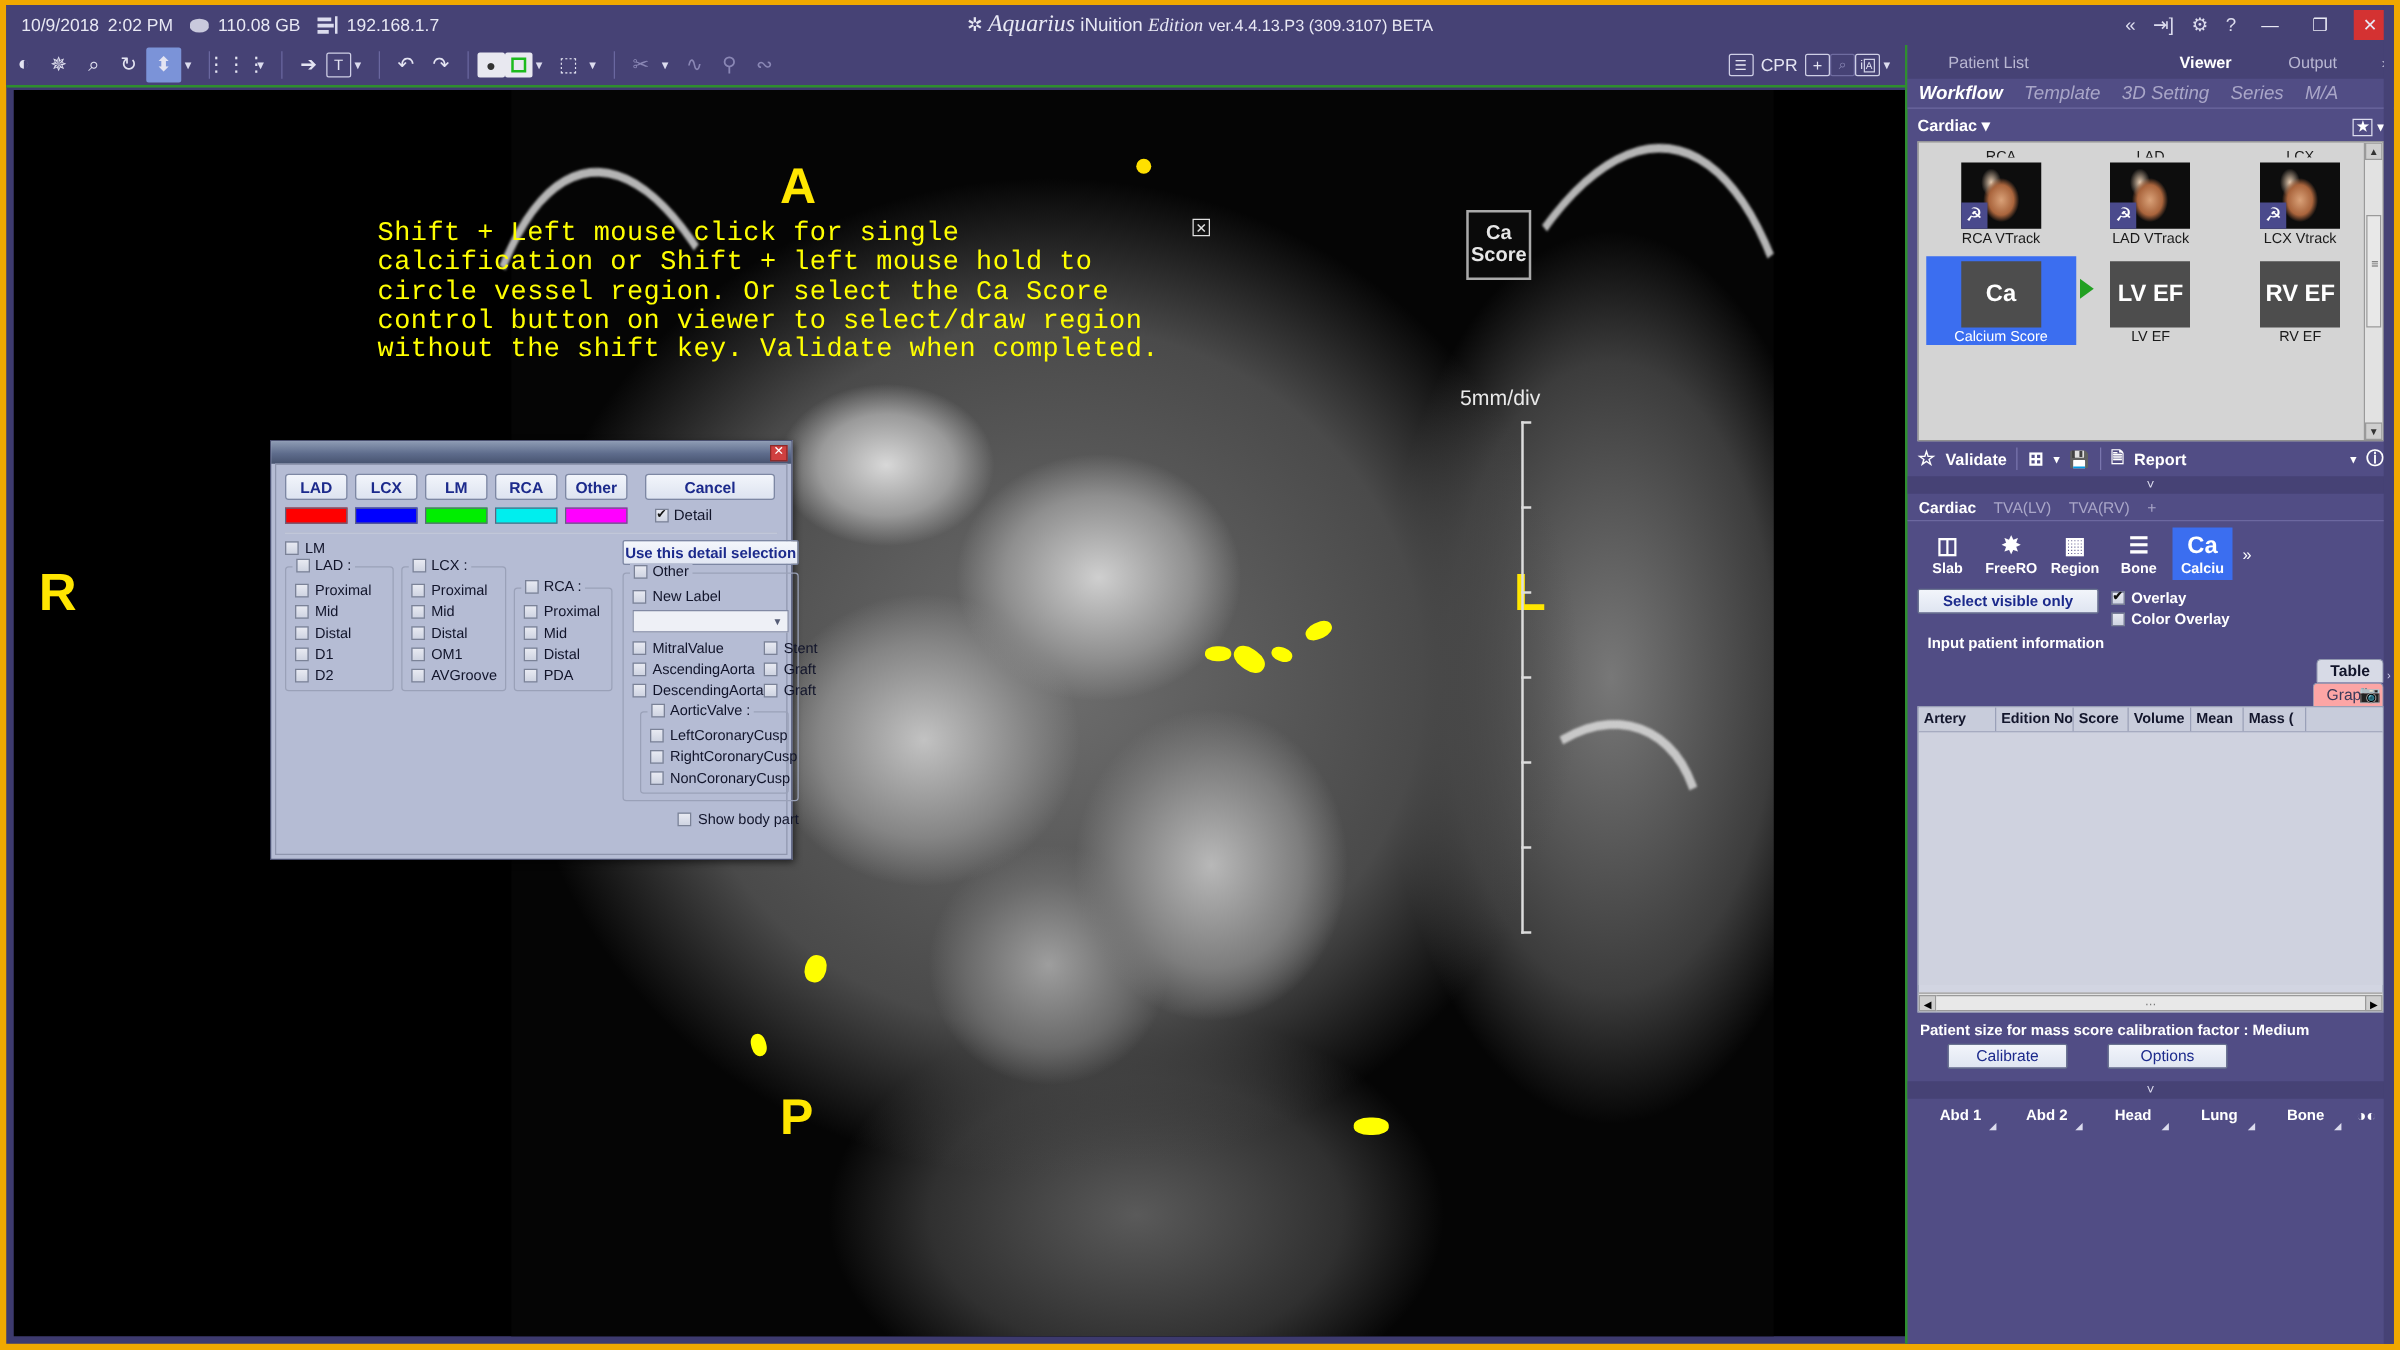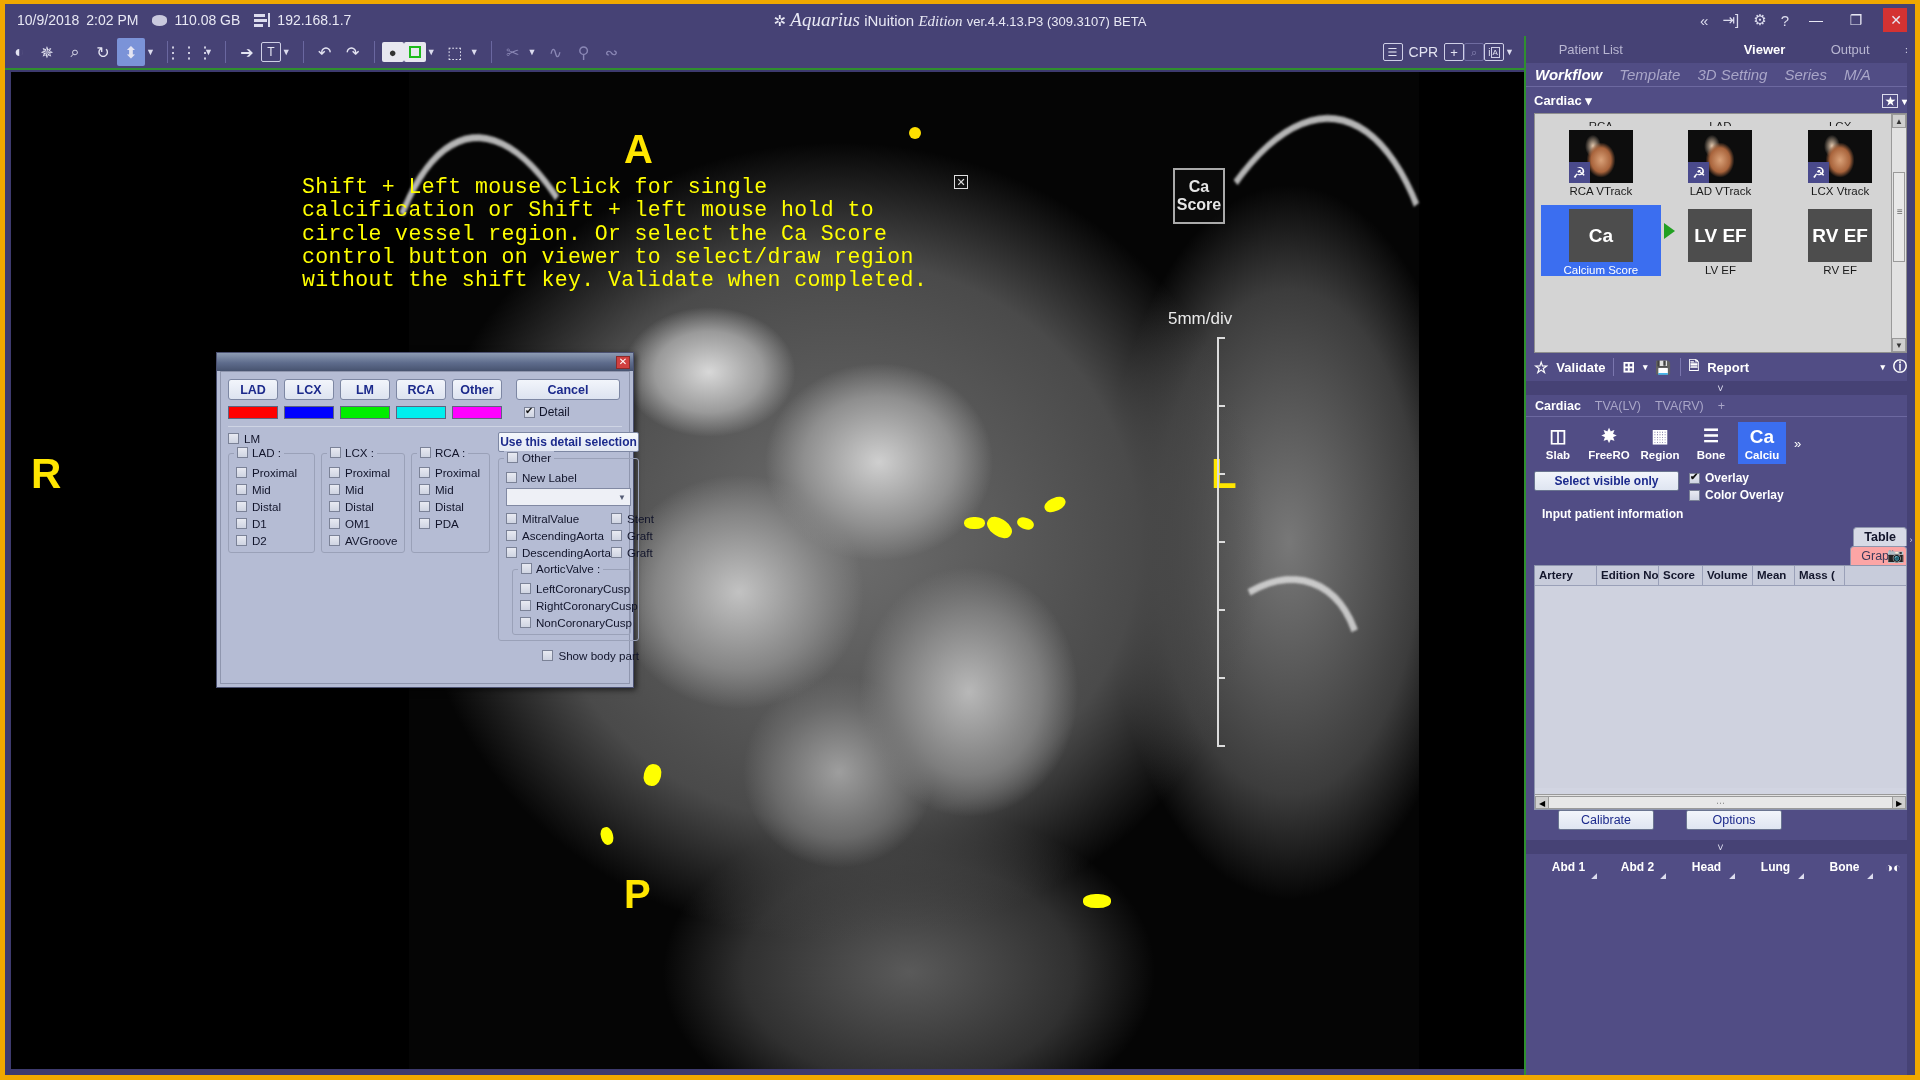--- a/index.html
+++ b/index.html
@@ -152,21 +152,21 @@
                 font-size: 12px; color: #11142a; }
   .hr { height: 1px; background: #8f96ae; border-bottom: 1px solid #ced4e4;
         margin: 7px 0 5px 0; }
   .cb { width: 11px; height: 11px; border: 1px solid #7b8297;
         background: linear-gradient(to bottom,#e8eaf2,#cfd4e2); display: inline-block;
         position: relative; flex: 0 0 auto; cursor: pointer; }
   .cb.on::after { content: "✔"; position: absolute; left: 0px; top: -3px;
                   font-size: 10px; color: #111; }
   .row { display: flex; align-items: center; gap: 5px; font-size: 11.6px;
          color: #11142a; margin-bottom: 4px; white-space: nowrap; }
-  .cols { display: flex; gap: 6px; margin-top: 2px; }
+  .cols { display: flex; gap: 6px; margin-top: 2px; align-items: flex-end; }
   .fset { border: 1px solid #9aa1b8; border-radius: 3px; padding: 12px 7px 5px 7px;
           position: relative; }
   .fset > .legend { position: absolute; top: -8px; left: 5px; background: #b5bcd4;
                     padding: 0 3px; display: flex; align-items: center; gap: 4px;
                     font-size: 11.6px; color: #11142a; }
   .col-lad { width: 88px; } .col-lcx { width: 84px; }
   .col-rca { width: 80px; } .col-other { width: 141px; }
   .use-detail {
     width: 100%; height: 20px; border: 1px solid #7d87a3; border-radius: 2px;
     background: linear-gradient(to bottom,#f4f7fc,#e2e7f3);
@@ -799,20 +799,21 @@
         <div style="width:50px">Mass (</div>
       </div>
       <div class="tbody"></div>
       <div class="hscroll">
         <div class="lf">◀</div>
         <div class="bar">⋯</div>
         <div class="rt">▶</div>
       </div>
     </div>
 
+    <div class="psize">Patient size for mass score calibration factor : Medium</div>
     <div class="cal-row">
       <div class="cal-btn">Calibrate</div>
       <div class="cal-btn">Options</div>
     </div>
 
     <div class="chevdown-bar" style="margin-top:10px;">˅</div>
 
     <div class="bottom-presets">
       <div class="preset">Abd 1</div>
       <div class="preset">Abd 2</div>

